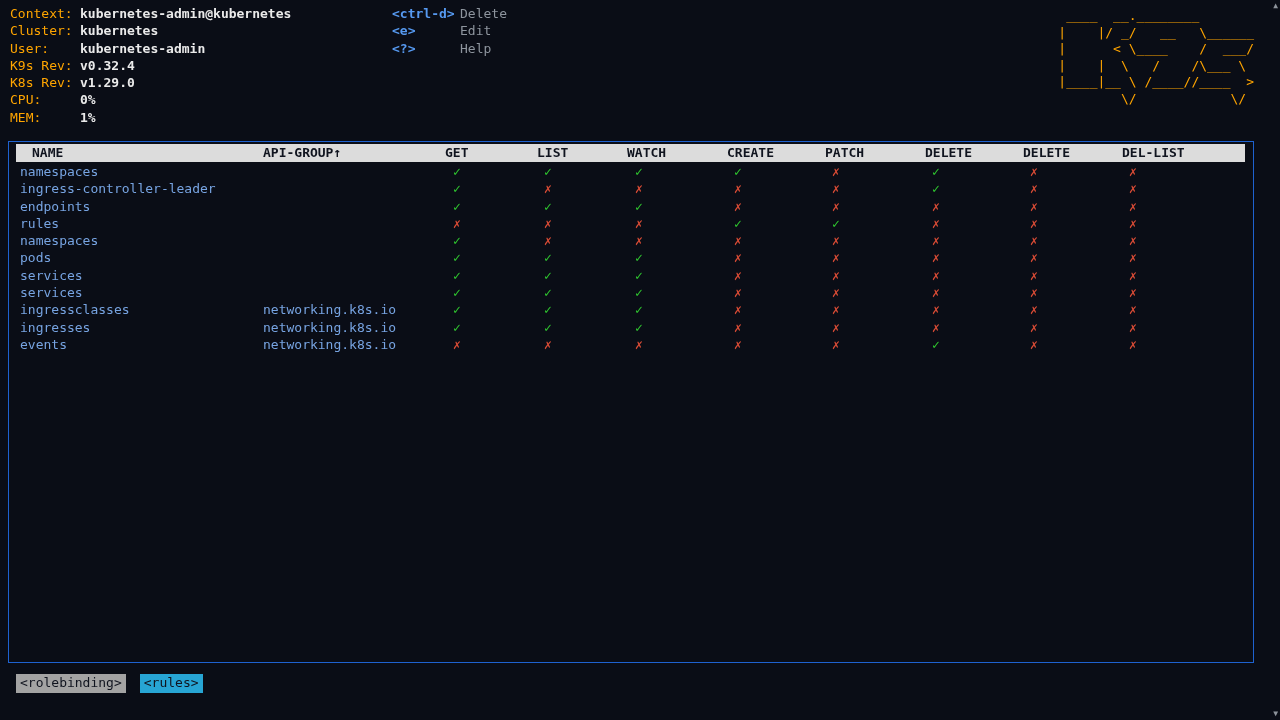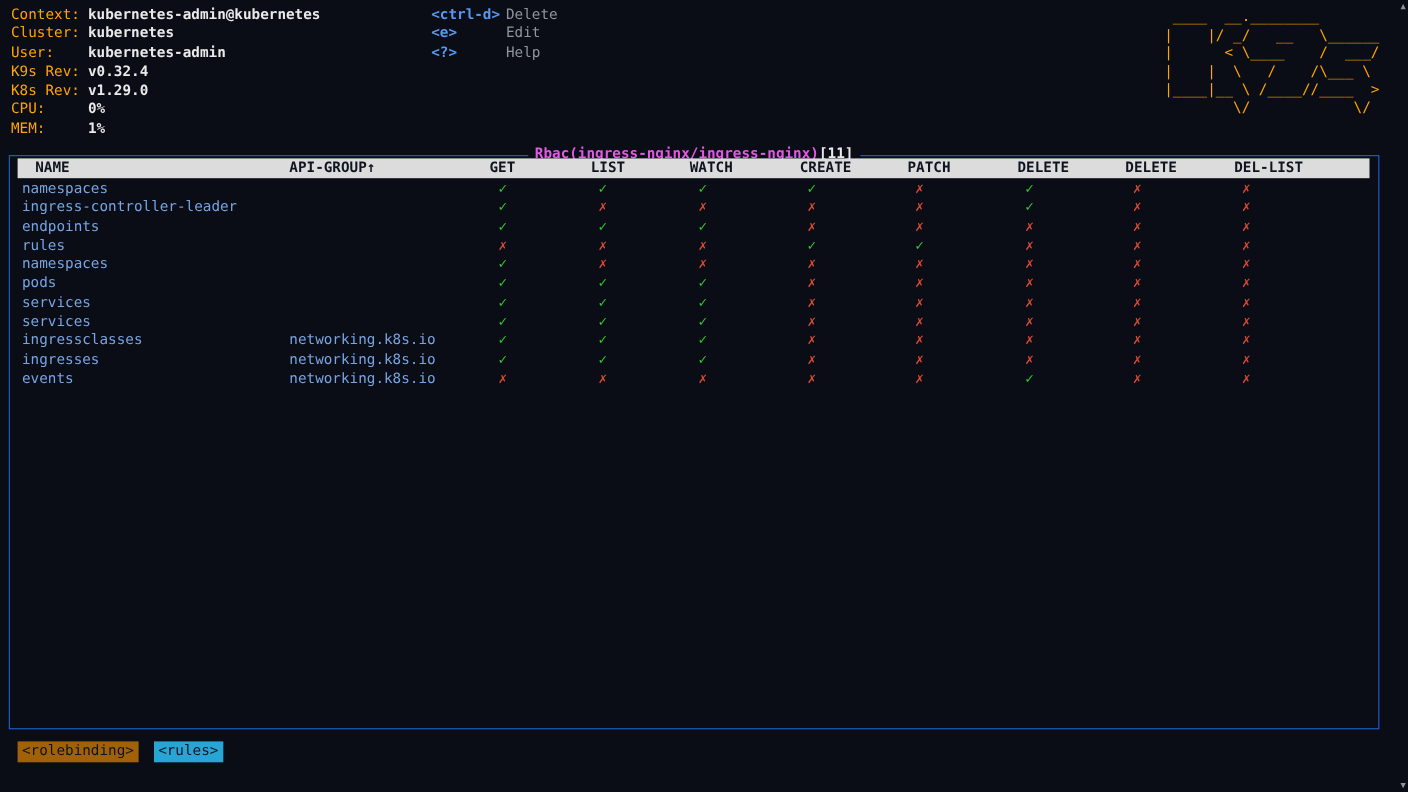--- a/index.html
+++ b/index.html
@@ -65,21 +65,20 @@
 <div class="menu-block"><div class="menu-line"><span class="menu-key">&lt;ctrl-d&gt;</span><span class="menu-label">Delete</span></div><div class="menu-line"><span class="menu-key">&lt;e&gt;</span><span class="menu-label">Edit</span></div><div class="menu-line"><span class="menu-key">&lt;?&gt;</span><span class="menu-label">Help</span></div></div>
 
 <pre class="logo"> ____  __.________       
 |    |/ _/   __   \______
 |      &lt; \____    /  ___/
 |    |  \   /    /\___ \ 
 |____|__ \ /____//____  &gt;
         \/            \/ </pre>
 
 <div class="table">
-  <div class="table-title"><span class="t-pink">Rbac</span><span class="t-pink">(</span><span class="t-pink">ingress-nginx/ingress-nginx</span><span class="t-pink">)</span><span class="t-count">[11]</span></div>
   <div class="thead">
       <span class="hcell" style="left: 11px; margin-left: 12px;">NAME</span>
       <span class="hcell" style="left: 254px;">API-GROUP↑</span>
       <span class="hcell" style="left: 436px;">GET</span>
       <span class="hcell" style="left: 528px;">LIST</span>
       <span class="hcell" style="left: 618px;">WATCH</span>
       <span class="hcell" style="left: 718px;">CREATE</span>
       <span class="hcell" style="left: 816px;">PATCH</span>
       <span class="hcell" style="left: 916px;">DELETE</span>
       <span class="hcell" style="left: 1014px;">DELETE</span>
@@ -215,18 +214,18 @@
         <span class="cell perm deny" style="left: 729px;">✗</span>
         <span class="cell perm deny" style="left: 827px;">✗</span>
         <span class="cell perm allow" style="left: 927px;">✓</span>
         <span class="cell perm deny" style="left: 1025px;">✗</span>
         <span class="cell perm deny" style="left: 1124px;">✗</span>
       </div>
     </div>
 </div>
 
 <div class="crumbs">
-    <span class="crumb" style="background: #a16207;">&lt;rolebinding&gt;</span>
+    <span class="crumb" style="background: #a3a3a3;">&lt;rolebinding&gt;</span>
     <span class="crumb" style="background: rgb(39, 165, 212);">&lt;rules&gt;</span>
   </div>
 
 <span class="scroll-up">▲</span>
 <span class="scroll-down">▼</span>
 
 </body></html>

